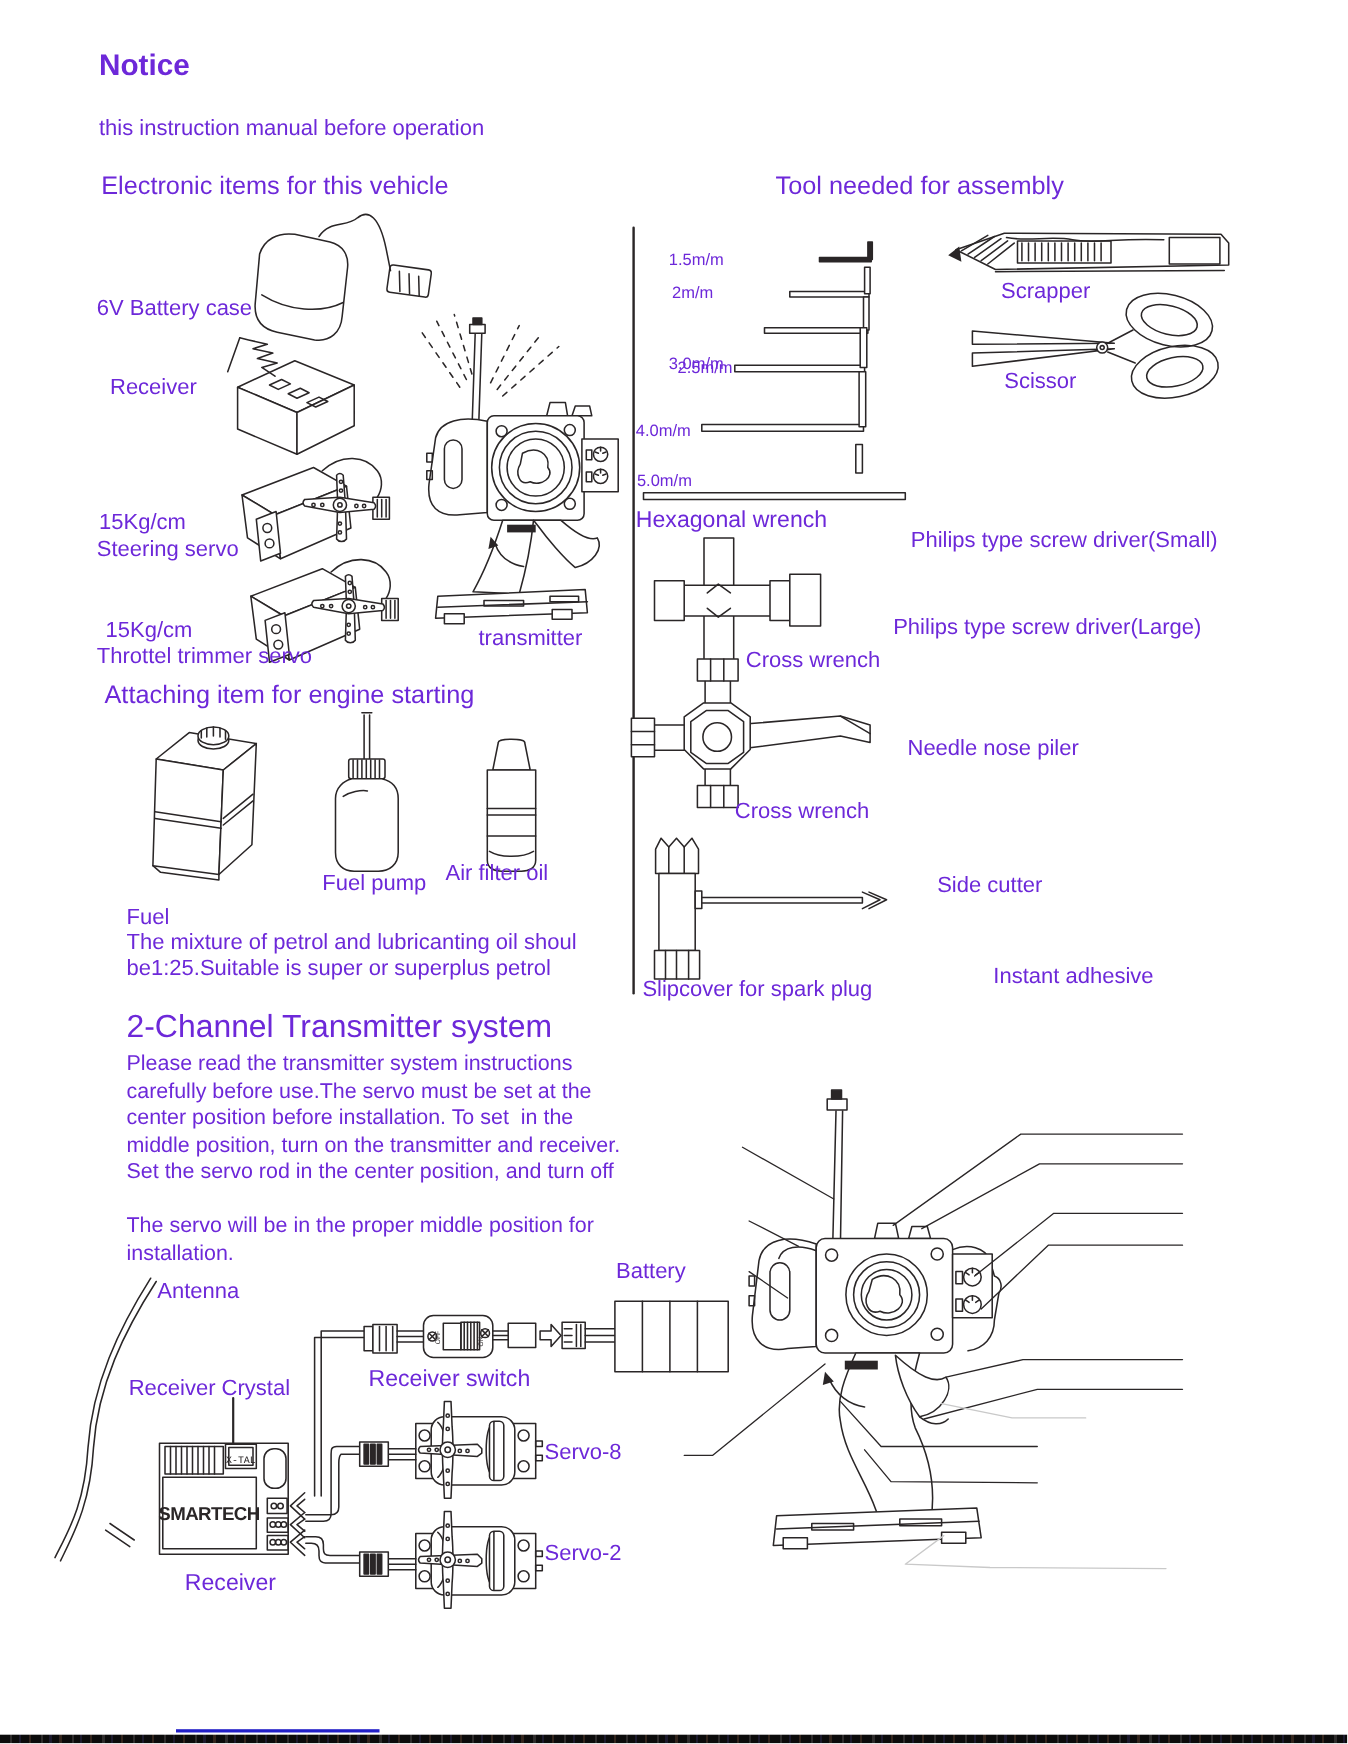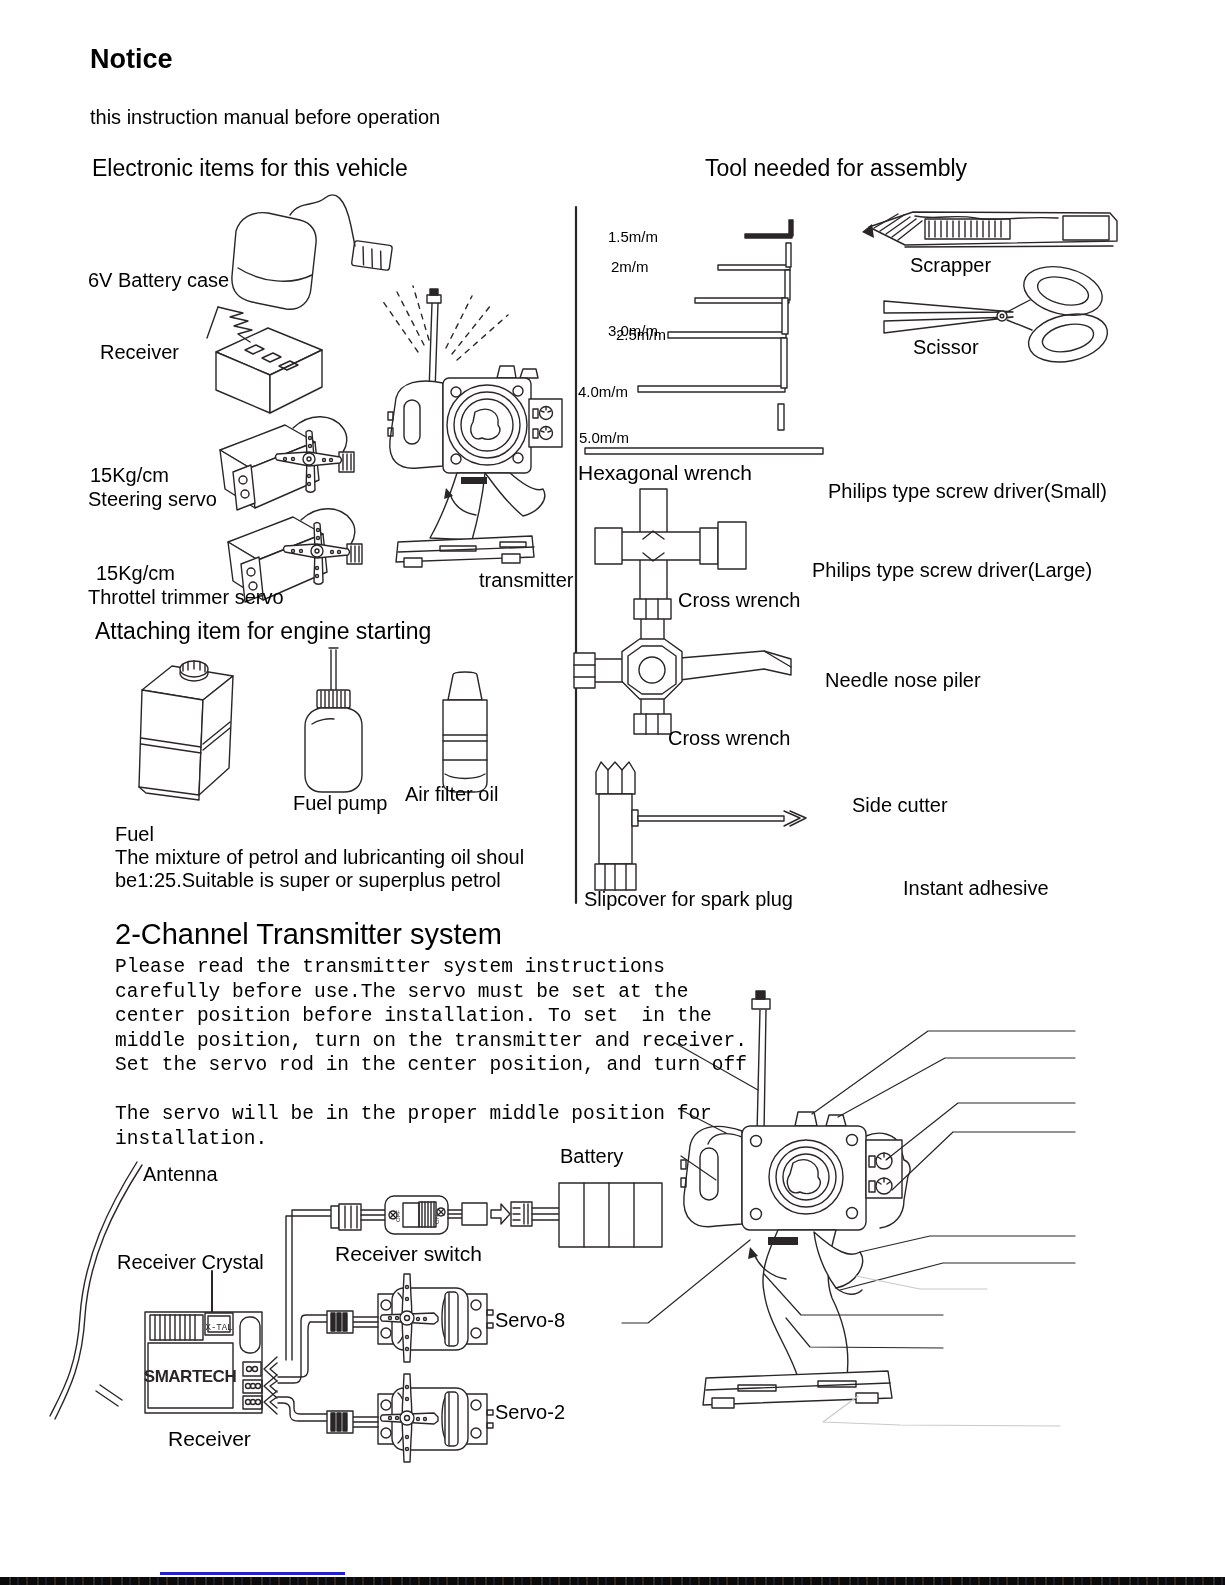--- a/index.html
+++ b/index.html
@@ -1,21 +1,21 @@
 <!DOCTYPE html>
 <html><head>
 <meta charset="utf-8">
 <style>
   html,body{margin:0;padding:0;background:#fff;}
   #page{position:relative;width:1225px;height:1585px;background:#ffffff;overflow:hidden;
         font-family:"Liberation Sans",sans-serif;color:#2a2627;}
   #art{position:absolute;left:0;top:0;z-index:0;}
-  .t{position:absolute;white-space:pre;color:#000000;z-index:2;line-height:1.15;}
+  .t{position:absolute;white-space:pre;color:#6d28d9;z-index:2;line-height:1.15;}
   .fs15{font-size:15px;}
-  .fs19{font-size:19.5px;font-family:Liberation Mono, monospace;}
+  .fs19{font-size:19.5px;}
   .fs20{font-size:20px;}
   .fs21{font-size:21px;}
   .fs23{font-size:23px;}
   .fs27{font-size:27px;font-weight:bold;}
   .fs29{font-size:29px;}
   #blue-line{position:absolute;left:160px;top:1572px;width:185px;height:3px;background:#2320c8;z-index:3;}
   #edge-bar{position:absolute;left:0;top:1577px;width:1225px;height:8px;z-index:3;
     background:repeating-linear-gradient(90deg,#0b0b0b 0 9px,#2e2c2c 9px 11px,#0b0b0b 11px 17px,#1d1b2e 17px 19px,#0b0b0b 19px 26px,#33251d 26px 28px);}
 </style>
 </head>
@@ -484,21 +484,21 @@
 
 <div class="t fs23" style="left:92px;top:155px;">Electronic items for this vehicle</div>
 <div class="t fs23" style="left:705px;top:155px;">Tool needed for assembly</div>
 
 <div class="t fs20" style="left:88px;top:269px;">6V Battery case</div>
 <div class="t fs20" style="left:100px;top:341px;">Receiver</div>
 <div class="t fs20" style="left:90px;top:464px;">15Kg/cm</div>
 <div class="t fs20" style="left:88px;top:488px;">Steering servo</div>
 <div class="t fs20" style="left:96px;top:562px;">15Kg/cm</div>
 <div class="t fs20" style="left:88px;top:586px;">Throttel trimmer servo</div>
-<div class="t fs20" style="left:435px;top:569px;margin-left:44px;">transmitter</div>
+<div class="t fs20" style="left:435px;top:569px;">transmitter</div>
 
 <div class="t fs15" style="left:608px;top:228px;">1.5m/m</div>
 <div class="t fs15" style="left:611px;top:258px;">2m/m</div>
 <div class="t fs15" style="left:616px;top:290px;margin-top:36px;">2.5m/m</div>
 <div class="t fs15" style="left:608px;top:322px;">3.0m/m</div>
 <div class="t fs15" style="left:578px;top:383px;">4.0m/m</div>
 <div class="t fs15" style="left:579px;top:429px;">5.0m/m</div>
 <div class="t fs21" style="left:578px;top:461px;">Hexagonal wrench</div>
 
 <div class="t fs20" style="left:910px;top:254px;">Scrapper</div>

